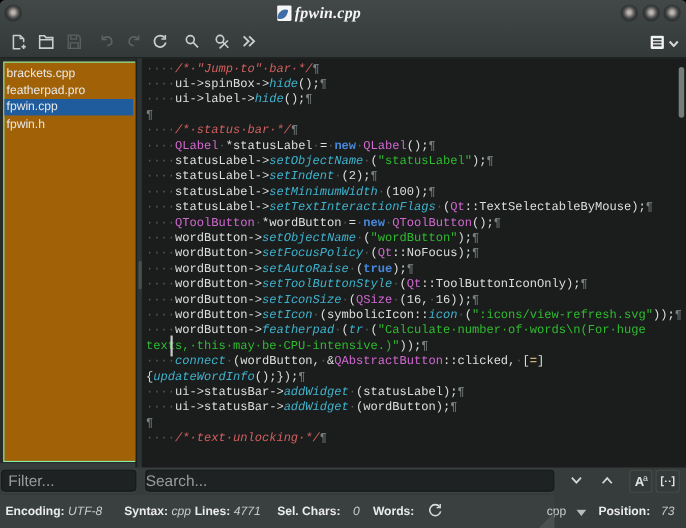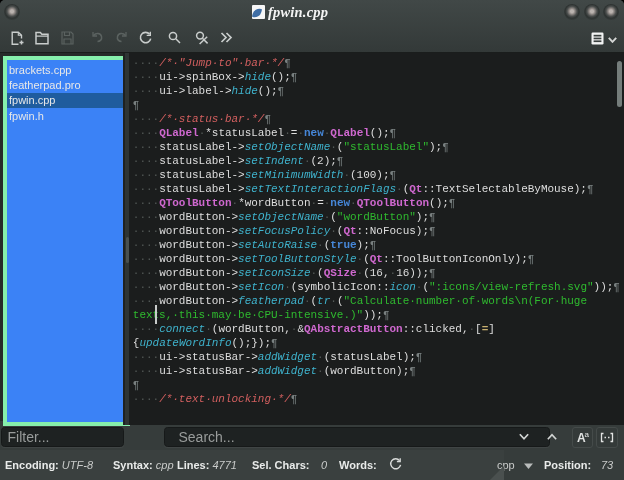--- a/index.html
+++ b/index.html
@@ -7,45 +7,45 @@
 #chrome{position:absolute;left:0;top:0;width:624px;height:53px;background:linear-gradient(#414847,#333938);}
 #chrome:after{content:"";position:absolute;left:0;bottom:0;width:624px;height:1px;background:#1a1d1c;}
 .circbtn{position:absolute;top:3.5px;width:16px;height:16px;border-radius:50%;background:radial-gradient(circle at 50% 46%,#bab3af 0 13%,#8a8481 26%,#4c4f4e 42%,#2e3332 58%,#373d3c 78%,#3e4444 100%);}
 #title{position:absolute;left:252px;top:3px;height:18px;display:flex;align-items:center;}
 #title .txt{font-family:"Liberation Serif",serif;font-style:italic;font-weight:bold;font-size:14.5px;color:#f4f4f4;margin-left:3px;letter-spacing:0.2px;}
 #ticon{width:13px;height:14px;background:#f6f6f6;border-radius:1px;position:relative;overflow:hidden;}
 #ticon:before{content:"";position:absolute;left:1px;top:3px;width:8px;height:10px;background:#3f6ea5;border-radius:8px 1px 8px 1px;transform:rotate(14deg);}
 .ticn{position:absolute;top:31px;}
 
 #sideback{position:absolute;left:0;top:53px;width:123px;height:368px;background:#262a29;}
-#sideframe{position:absolute;left:3px;top:56px;width:119px;height:362px;background:#3b82f6;border:4px solid #86efac;text-decoration:underline;}
+#sideframe{position:absolute;left:3px;top:56px;width:119px;height:362px;background:#a16207;border:1px solid #86efac;text-decoration:underline;}
 .sitem{position:absolute;left:0px;width:117px;height:15px;color:#e8e8e8;font-size:11px;line-height:15px;padding-left:2px;}
 #ssel{position:absolute;left:0px;top:33px;width:117px;height:15px;background:#1f5c9e;}
 
 #split1{position:absolute;left:123px;top:53px;width:2px;height:372px;background:#1e2121;}
 #split2{position:absolute;left:125px;top:53px;width:4px;height:372px;background:#2e3433;}
 #grip{position:absolute;left:125.5px;top:237px;width:3px;height:26px;border-radius:2px;background:#49504e;}
 
 #editor{position:absolute;left:129px;top:53px;width:495px;height:372px;background:#1b1d1d;overflow:hidden;}
 #code{position:absolute;left:3.8px;top:3px;font-family:"Liberation Mono",monospace;font-size:11px;letter-spacing:-0.02px;color:#dedede;}
 #code div{height:14px;line-height:14px;white-space:pre;}
 .w{color:#545a58;}
 .pl{color:#798080;}
 .c{color:#d25f5f;font-style:italic;}
 .f{color:#3fb3cd;font-style:italic;}
-.k{color:#cf68cf;font-weight:bold;}
+.k{color:#cf68cf;font-weight:normal;}
 .s{color:#2fba2f;}
 .y{color:#c8b070;font-weight:bold;}
 .b{color:#4687d8;font-weight:bold;}
 #caret{position:absolute;left:26.3px;top:252px;width:1.5px;height:18.5px;background:#c9cccb;}
 #vscroll{position:absolute;right:2px;top:8px;width:5px;height:46px;border-radius:2.5px;background:#757d7b;}
 
 .inp{position:absolute;background:#1e2222;border:1px solid #161919;border-radius:3.5px;box-shadow:0 1px 0 rgba(255,255,255,0.05);color:#999c9b;font-size:14px;}
 #filter{left:1px;top:427px;width:115px;height:18px;line-height:18px;padding-left:5.5px;}
-#search{left:131.5px;top:426.5px;width:370px;height:18.5px;line-height:18.5px;padding-left:14px;margin-left:32px;}
+#search{left:131.5px;top:426.5px;width:370px;height:18.5px;line-height:18.5px;padding-left:0;}
 .chev{position:absolute;top:431px;width:12px;height:12px;}
 .sbtn{position:absolute;top:427px;height:19px;background:#343a39;border:1px solid #454b4a;border-radius:3px;color:#dcdedd;}
 
 #status{position:absolute;left:0;top:450px;width:504px;height:30px;background:#3a403f;font-size:11px;color:#e9ebea;}
 #status b{font-weight:bold;}
 #status i{font-style:italic;color:#c9cbca;font-weight:normal;}
 .st{position:absolute;top:9px;white-space:nowrap;}
 #sizegrip{position:absolute;right:0;bottom:0;width:0;height:0;border-style:solid;border-width:0 0 14px 14px;border-color:transparent transparent #4a504f transparent;}
 svg{display:block;}
 </style></head>

